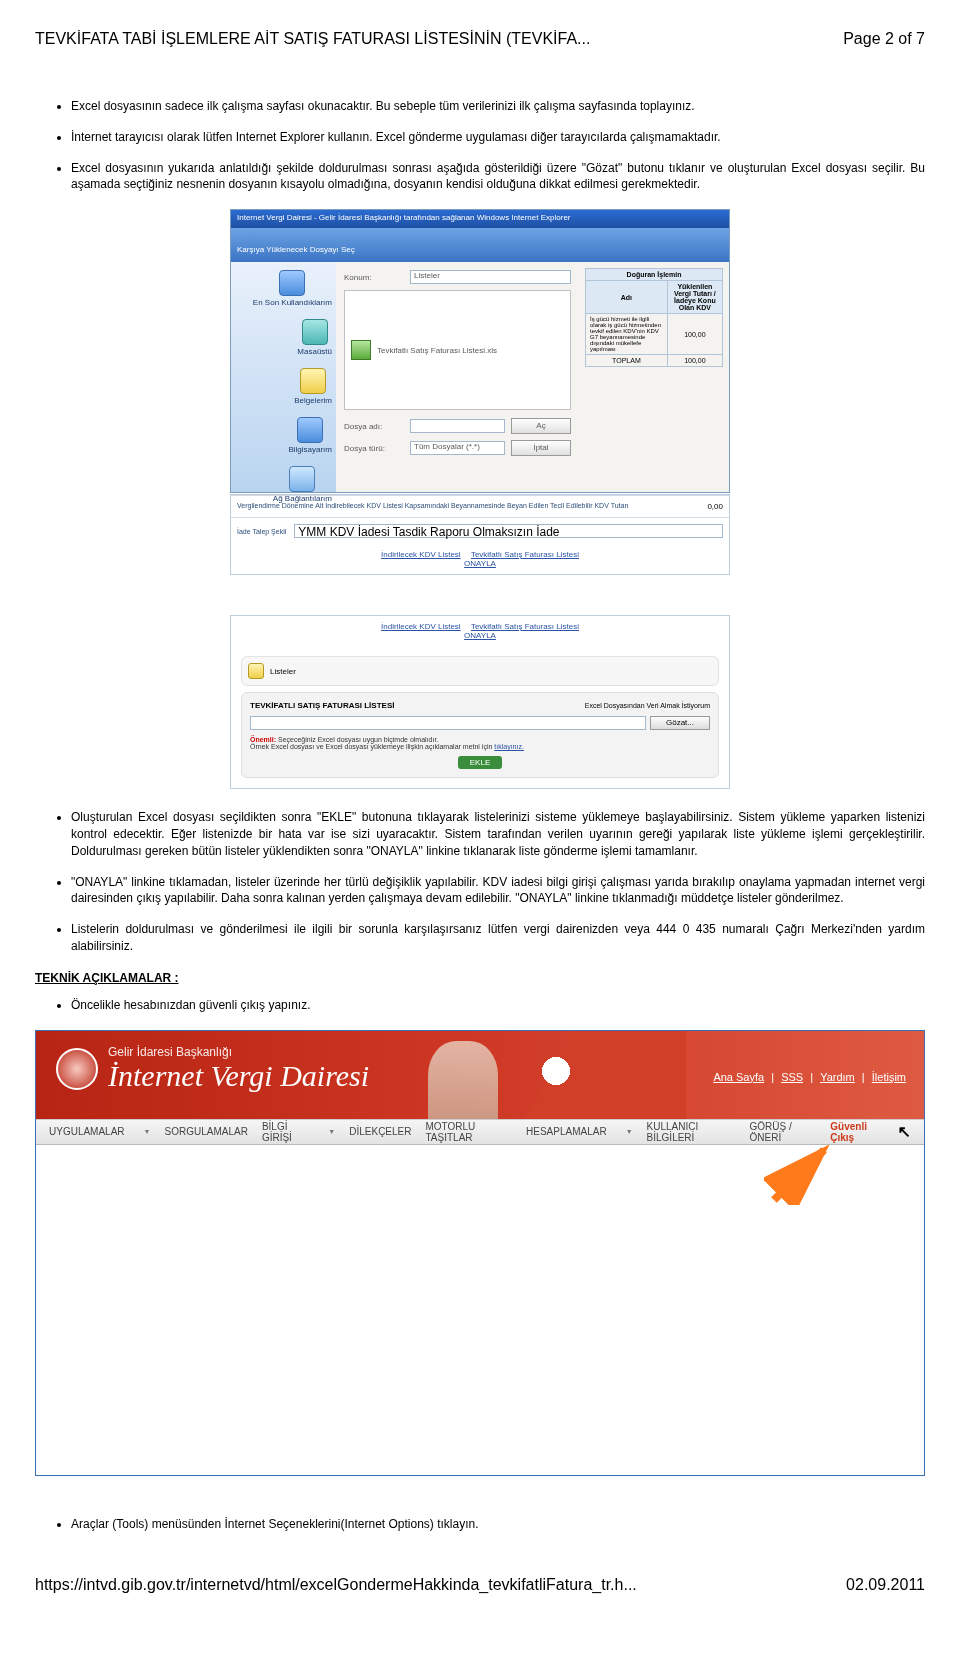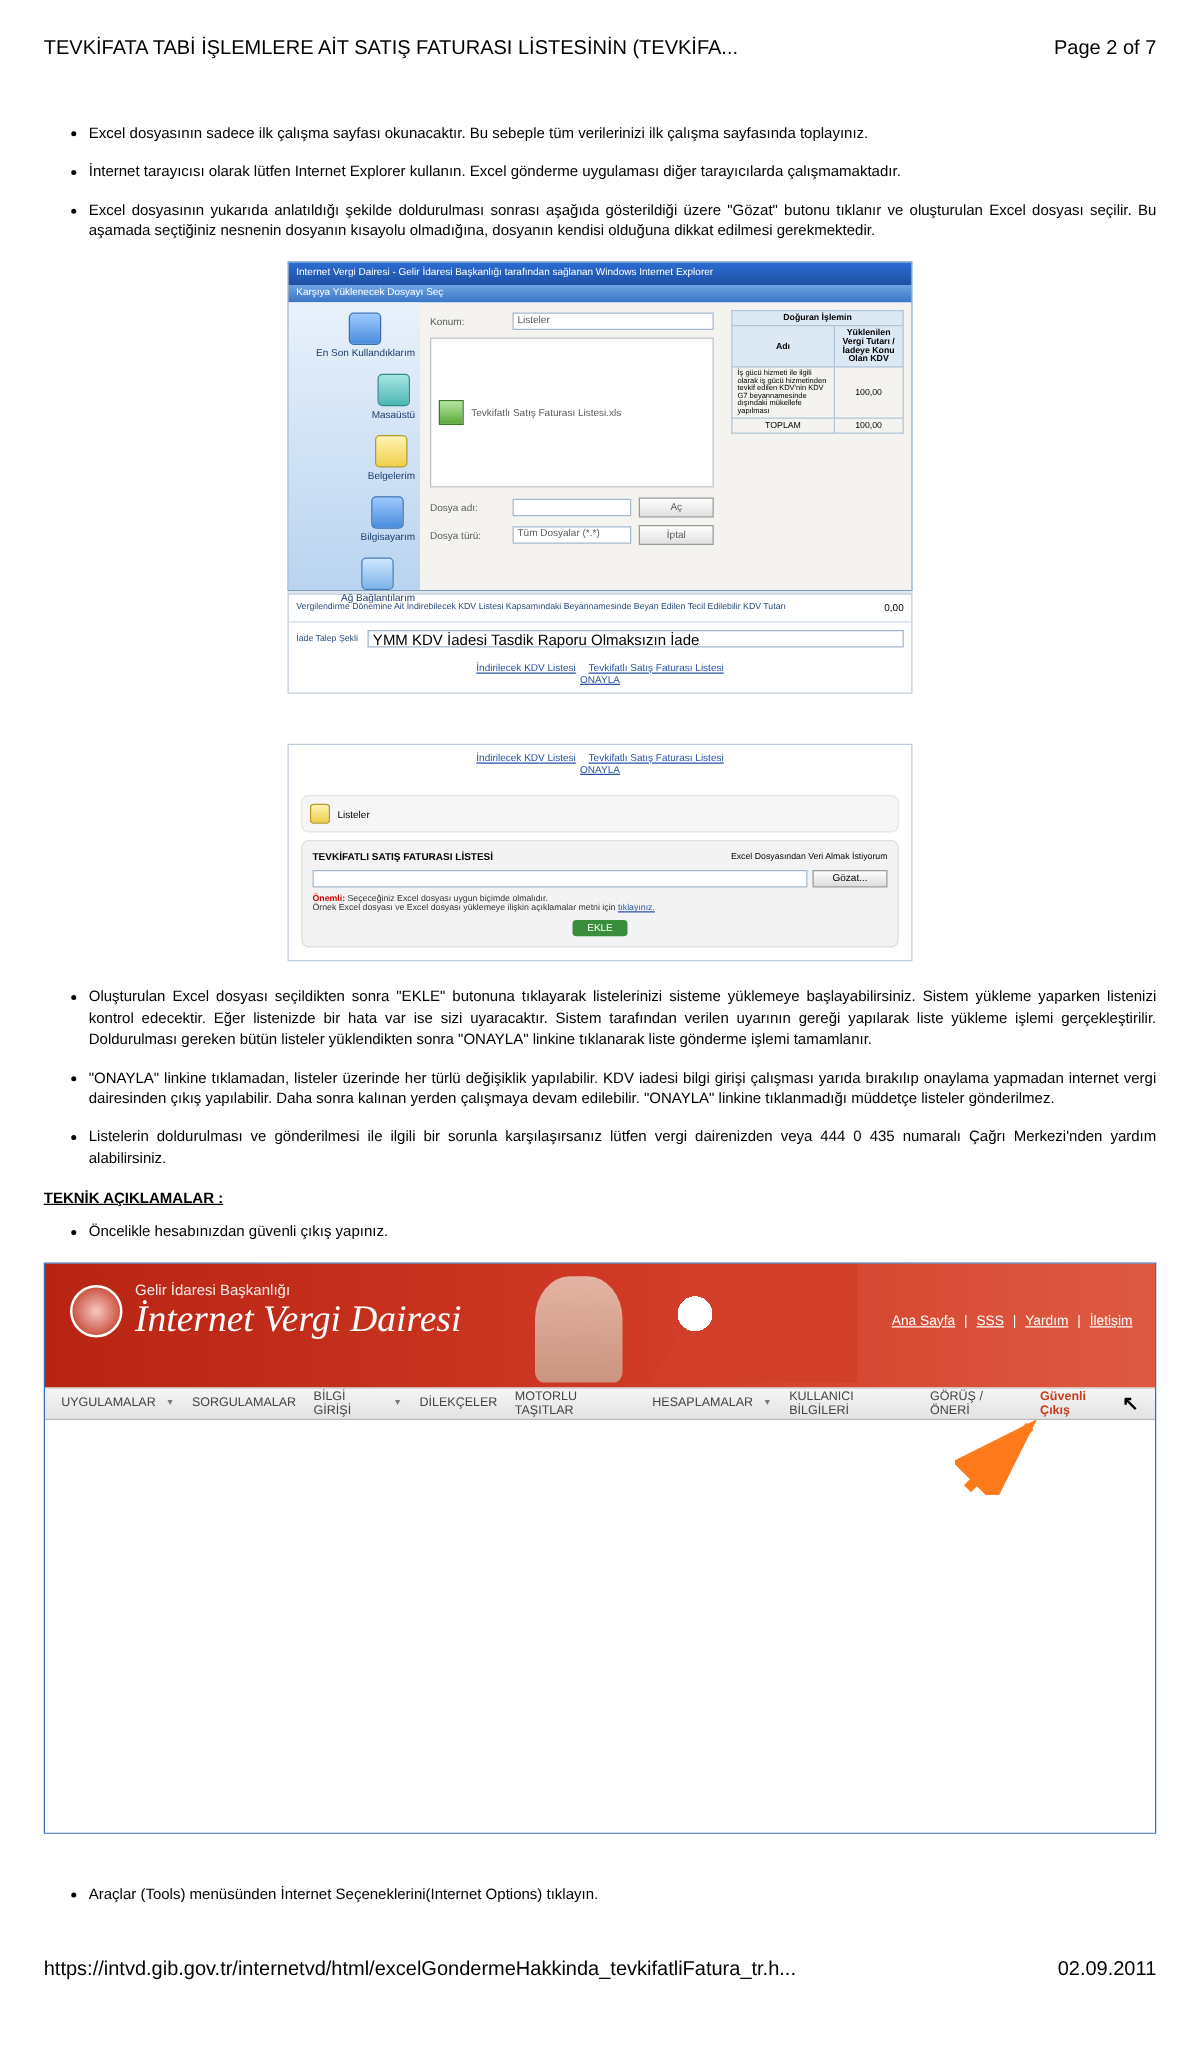--- a/index.html
+++ b/index.html
@@ -51,21 +51,21 @@
   .ss1-titlebar {
     height: 18px;
     background: linear-gradient(#2b6cd2, #1e50a2);
     color: #fff;
     padding: 3px 6px;
   }
   .ss1-subbar {
     height: 14px;
     background: linear-gradient(#6ea4e4, #3a74c5);
     color: #fff;
-    padding: 1px 6px;
+    padding: 17px 6px;
   }
   .ss1-body {
     display: flex;
     height: 230px;
     background: #f4f3ef;
   }
   .ss1-left {
     width: 105px;
     background: linear-gradient(#e9f1fb, #b9d4f0);
     padding: 8px 4px;
@@ -155,21 +155,21 @@
   .ie-ctrl { display:flex; gap:2px; }
   .ie-ctrl span {
     width:22px; height:18px;
     background: linear-gradient(#7fb6ef,#4a8dd6);
     border:1px solid #2b68b1;
     display:flex; align-items:center; justify-content:center;
     font-size:11px; color:#fff;
   }
   .ie-ctrl .close { background: linear-gradient(#f28b82,#d84b3a); border-color:#a7332a; }
   .ie-banner {
-    height: 99px;
+    height: 88px;
     background: linear-gradient(90deg,#b82413 0%, #ce3824 50%, #df5a42 100%);
     color:#fff;
     position:relative;
     overflow:hidden;
     padding-left:12px;
   }
   .ie-banner .logo-area { position:absolute; left:20px; top:14px; display:flex; align-items:center; gap:10px; }
   .ie-banner .logo-circ { width:42px; height:42px; border-radius:50%; background:radial-gradient(#f8c9c0,#b82413); border:2px solid #fff; }
   .ie-banner .logo-text .small { font-size:12px; opacity:.9; }
   .ie-banner .logo-text .big { font-family: Georgia, serif; font-size:30px; font-style:italic; }
@@ -198,21 +198,21 @@
     align-items:center;
     padding: 0 6px;
     font-size:10px;
     color:#444;
     position:relative;
   }
   .ie-menubar .mi {
     padding: 4px 7px;
     display:flex;
     align-items:center;
-    gap:8px;
+    gap:19px;
   }
   .ie-menubar .tri { font-size:7px; color:#777; }
   .ie-menubar .exit {
     color:#cc3a1c;
     font-weight:bold;
   }
   .ie-menubar .cursor {
     font-size:16px;
     color:#000;
     margin-left:-3px;

